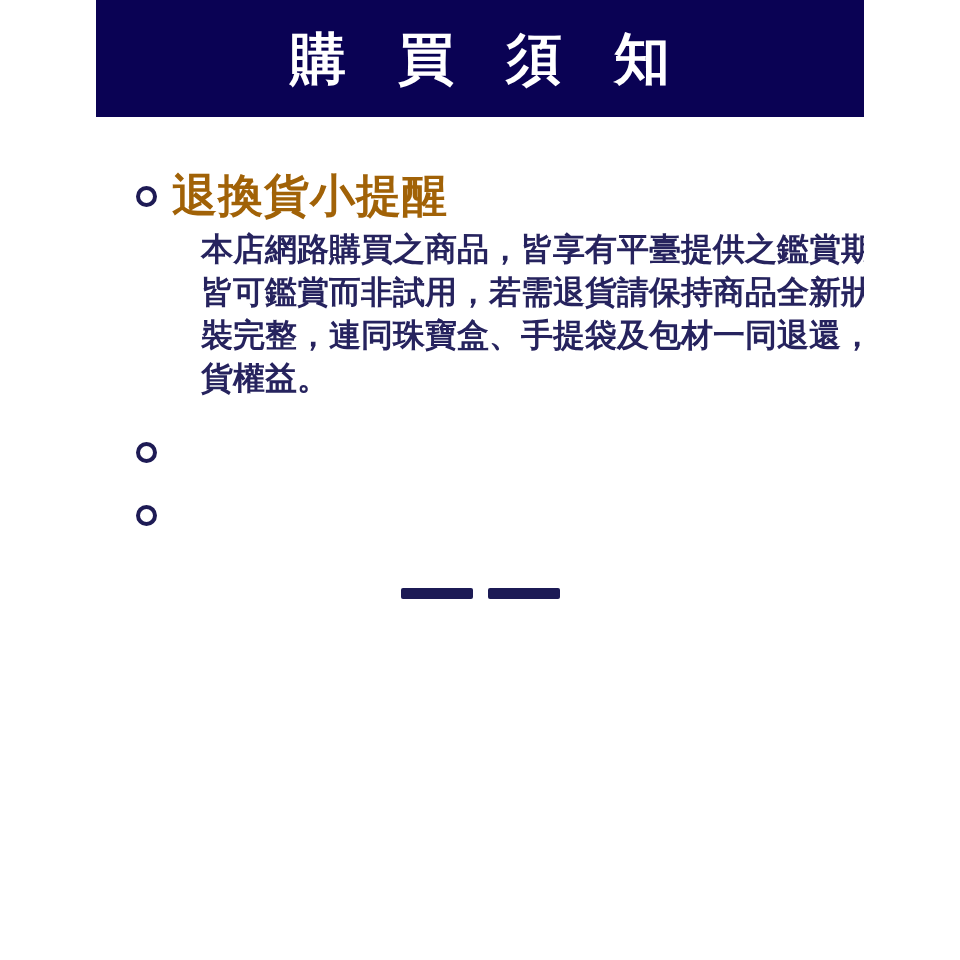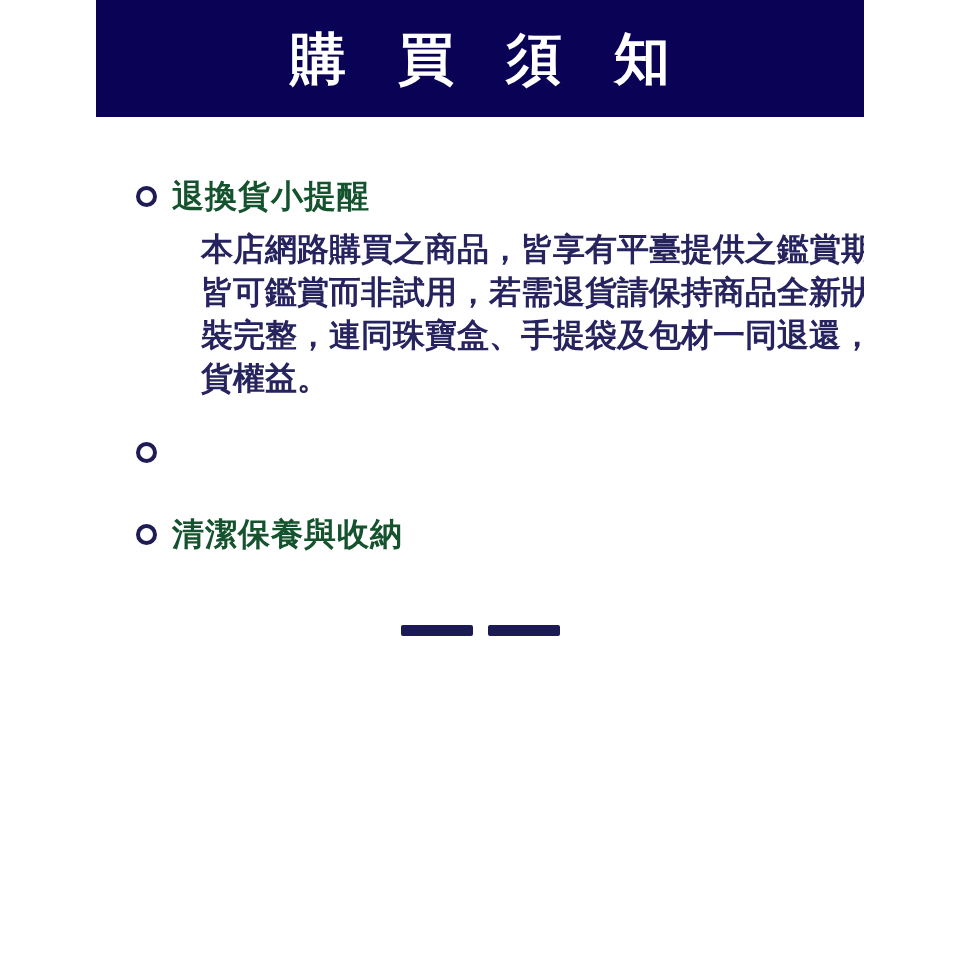--- a/index.html
+++ b/index.html
@@ -43,23 +43,23 @@
   .bullet {
     flex: 0 0 auto;
     width: 13px;
     height: 13px;
     border: 4px solid #1e1b55;
     border-radius: 50%;
     background: transparent;
   }
   .heading {
     margin: 0;
-    font-size: 32px;
+    font-size: 45px;
     line-height: 58px;
-    color: #14532d;
+    color: #a16207;
     font-weight: 800;
     letter-spacing: 1px;
     white-space: nowrap;
   }
   .body-text {
     margin: 3px 0 0 65px;
     font-size: 32px;
     line-height: 43px;
     color: #26235e;
     font-weight: 700;
@@ -115,21 +115,20 @@
 
     <section class="notice-section">
       <div class="heading-row">
         <span class="bullet"></span>
       </div>
     </section>
 
     <section class="notice-section">
       <div class="heading-row">
         <span class="bullet"></span>
-        <h2 class="heading">清潔保養與收納</h2>
       </div>
     </section>
 
   </main>
 
   <footer class="brand">
     <span class="dash"></span>
     <span class="dash"></span>
   </footer>
 

